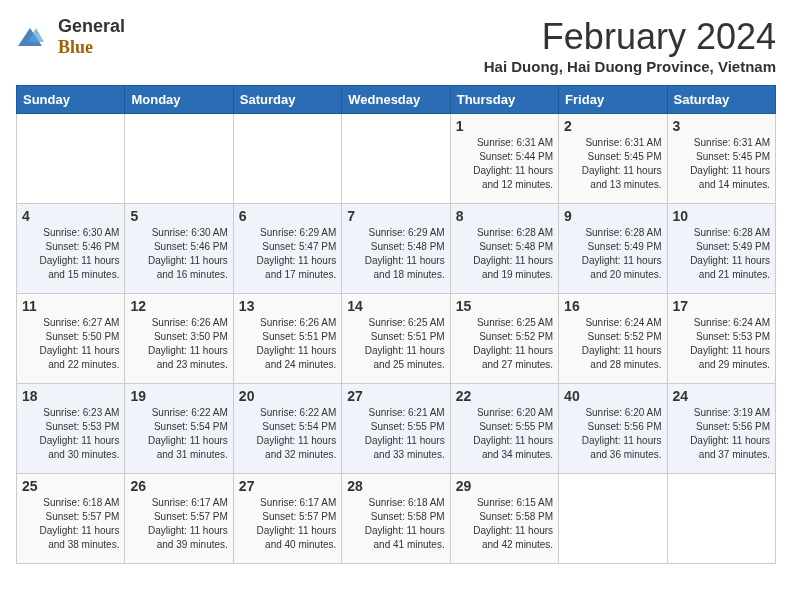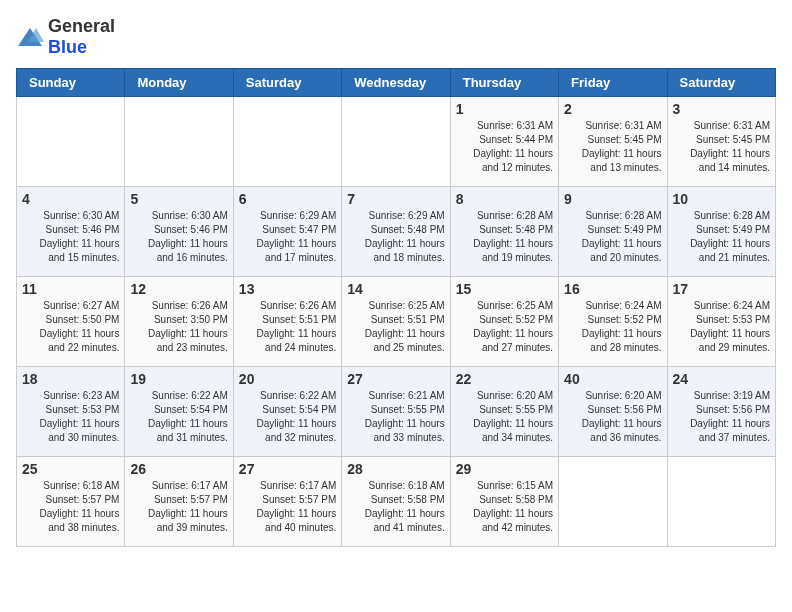--- a/index.html
+++ b/index.html
@@ -12,21 +12,21 @@
     }
     .header-area {
       display: flex;
       justify-content: space-between;
       align-items: flex-start;
       margin-bottom: 10px;
     }
     .logo {
       display: flex;
       align-items: center;
-      gap: 4px;
+      gap: 14px;
     }
     .logo-icon {
       width: 28px;
       height: 22px;
     }
     .title-area {
       text-align: right;
     }
     .calendar-title {
       font-size: 36px;
@@ -41,21 +41,21 @@
     table {
       width: 100%;
       border-collapse: collapse;
       table-layout: fixed;
     }
     thead tr th {
       background-color: #2a6db5;
       color: #fff;
       font-size: 13px;
       font-weight: bold;
-      padding: 6px 12px;
+      padding: 6px 6px;
       text-align: left;
       border: 1px solid #1a5a9a;
     }
     tbody tr td {
       border: 1px solid #ccc;
       vertical-align: top;
       padding: 4px 5px;
       font-size: 10.5px;
       color: #333;
       height: 90px;
@@ -87,22 +87,26 @@
 <body>
 
 <div class="header-area">
   <div class="logo">
     <svg class="logo-icon" viewBox="0 0 28 22" xmlns="http://www.w3.org/2000/svg">
       <polygon points="14,2 26,20 2,20" fill="#2a6db5" opacity="0.85"></polygon>
       <polygon points="20,2 28,16 12,16" fill="#5a9fd4" opacity="0.7"></polygon>
     </svg>
     <div>
       <span style="font-size:18px;font-weight:bold;color:#333;">General</span><br>
-      <span style="font-size:18px;font-weight:bold;color:#1d4ed8;">Blue</span>
+      <span style="font-size:18px;font-weight:bold;color:#a16207;font-family:Liberation Serif, serif;">Blue</span>
     </div>
+  </div>
+  <div class="title-area">
+    <div class="calendar-title">February 2024</div>
+    <div class="calendar-subtitle">Hai Duong, Hai Duong Province, Vietnam</div>
   </div>
 </div>
 
 <table>
   <thead>
     <tr>
     <th>Sunday</th>
         <th>Monday</th>
         <th>Saturday</th>
         <th>Wednesday</th>

